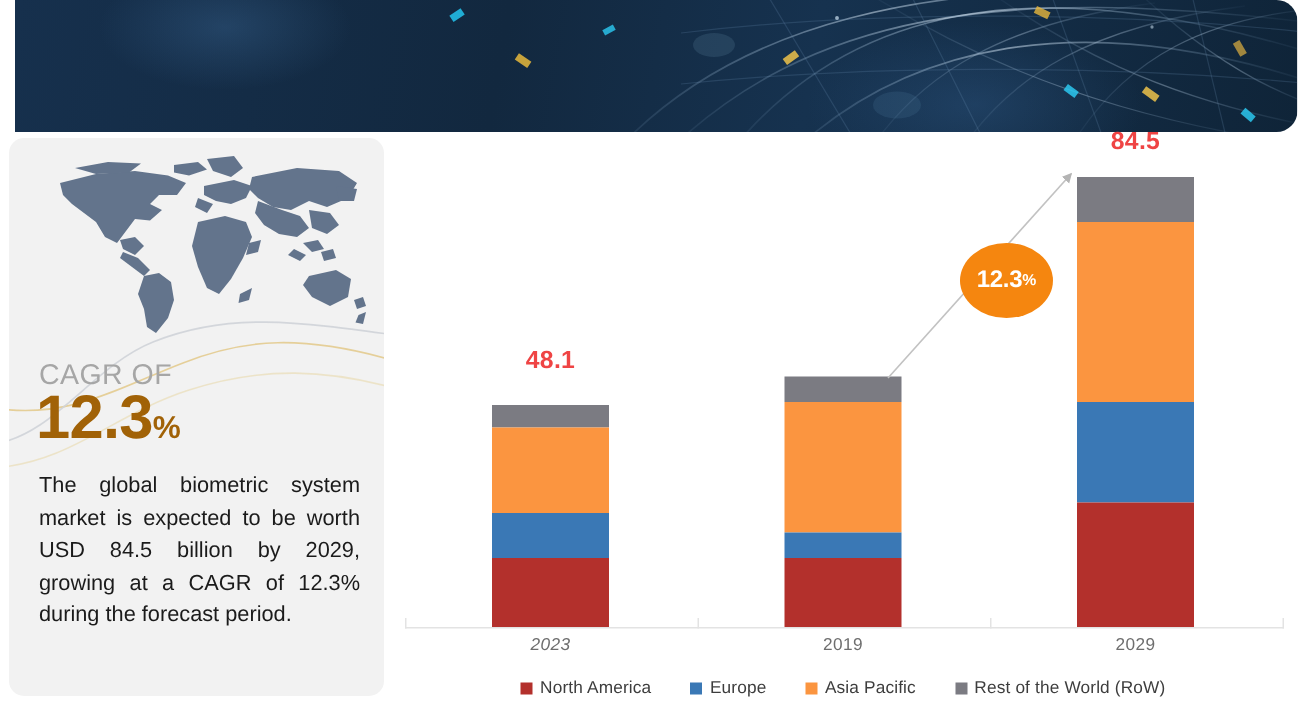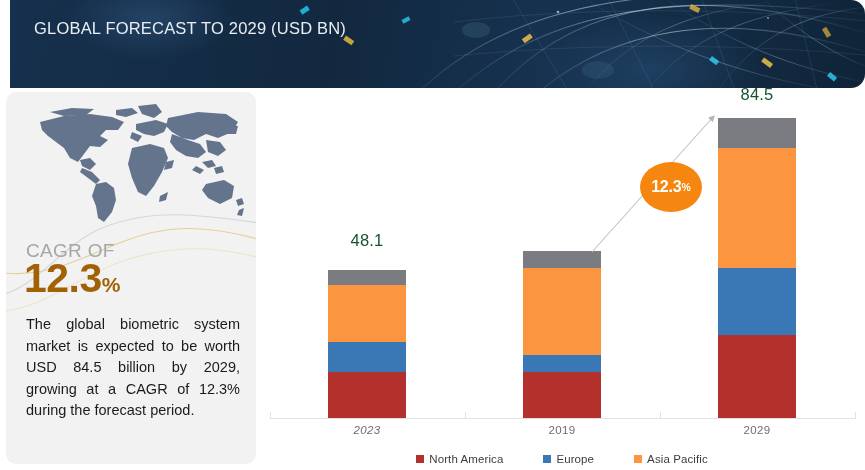--- a/index.html
+++ b/index.html
@@ -60,42 +60,42 @@
   .axis-tick{position:absolute;top:320px;width:1px;height:7px;background:#e3e3e3;}
 
   .bar{position:absolute;width:78px;}
   .seg{position:absolute;left:0;width:78px;}
   .seg.na{background:#b3302c;}
   .seg.eu{background:#3a78b5;}
   .seg.ap{background:#fb9540;}
   .seg.row{background:#7b7b82;}
 
   .bar-total{
-    position:absolute;color:#14532d;font-size:16.5px;font-weight:normal;
+    position:absolute;color:#ef4444;font-size:16.5px;font-weight:bold;
     text-align:center;width:110px;letter-spacing:.2px;
   }
   .x-label{
     position:absolute;top:332px;width:110px;text-align:center;
     color:#6e6e6e;font-size:11.5px;letter-spacing:.3px;
   }
 
   .cagr-badge{
     position:absolute;left:378px;top:70px;width:62px;height:50px;
     background:#f5860f;border-radius:50%;
     display:flex;align-items:center;justify-content:center;
     color:#ffffff;
   }
   .cagr-badge .b-num{font-size:16px;font-weight:bold;letter-spacing:-.2px;}
   .cagr-badge .b-pct{font-size:10.5px;font-weight:bold;}
   .arrow-svg{position:absolute;left:0;top:0;width:600px;height:333px;}
 
   
   .legend{
     position:absolute;left:262px;top:450px;width:600px;height:18px;
-    display:flex;align-items:center;justify-content:center;gap:40px;
+    display:flex;align-items:center;justify-content:center;gap:26px;
   }
   .legend-item{display:flex;align-items:center;gap:5px;}
   .legend-swatch{width:8px;height:8px;display:inline-block;}
   .legend-label{color:#3d3d3d;font-size:11.5px;letter-spacing:.1px;white-space:nowrap;}
 </style>
 </head>
 <body>
 
 <div class="frame">
 
@@ -146,21 +146,20 @@
         <rect x="812" y="30" width="10" height="5" fill="#e0b040" opacity="0.7" transform="rotate(60 817 32)"></rect>
         <rect x="818" y="74" width="9" height="5" fill="#2bc8f0" opacity="0.85" transform="rotate(40 822 76)"></rect>
         <circle cx="548" cy="12" r="1.3" fill="#cfe3f2" opacity="0.7"></circle>
         <circle cx="758" cy="18" r="1.1" fill="#cfe3f2" opacity="0.55"></circle>
         <ellipse cx="588" cy="70" rx="16" ry="9" fill="#7fb8e0" opacity="0.10"></ellipse>
         <ellipse cx="466" cy="30" rx="14" ry="8" fill="#9ecbe8" opacity="0.12"></ellipse>
       </g>
     </svg>
 
     <div class="header-text">
-      <div class="subtitle">GLOBAL FORECAST TO 2029 (USD BN)</div>
     </div>
   </div>
 
   <div class="left-panel">
 
     <div class="map-wrap">
       <svg viewBox="0 0 228 130" width="228" height="130">
         <g fill="#63748c">
 
           <path d="M20,22 L44,16 L70,14 L92,17 L104,22 L98,30 L86,30 L80,36 L88,40 L80,47 L70,46 L64,54 L58,62 L50,58 L44,48 L36,42 L28,36 L22,30 Z"></path>
@@ -270,15 +269,19 @@
       <span class="legend-label">North America</span>
     </div>
     <div class="legend-item">
       <span class="legend-swatch" style="background:#3a78b5;"></span>
       <span class="legend-label">Europe</span>
     </div>
     <div class="legend-item">
       <span class="legend-swatch" style="background:#fb9540;"></span>
       <span class="legend-label">Asia Pacific</span>
     </div>
+    <div class="legend-item">
+      <span class="legend-swatch" style="background:#7b7b82;"></span>
+      <span class="legend-label">Rest of the World (RoW)</span>
+    </div>
   </div>
 
 </div>
 
 </body></html>

